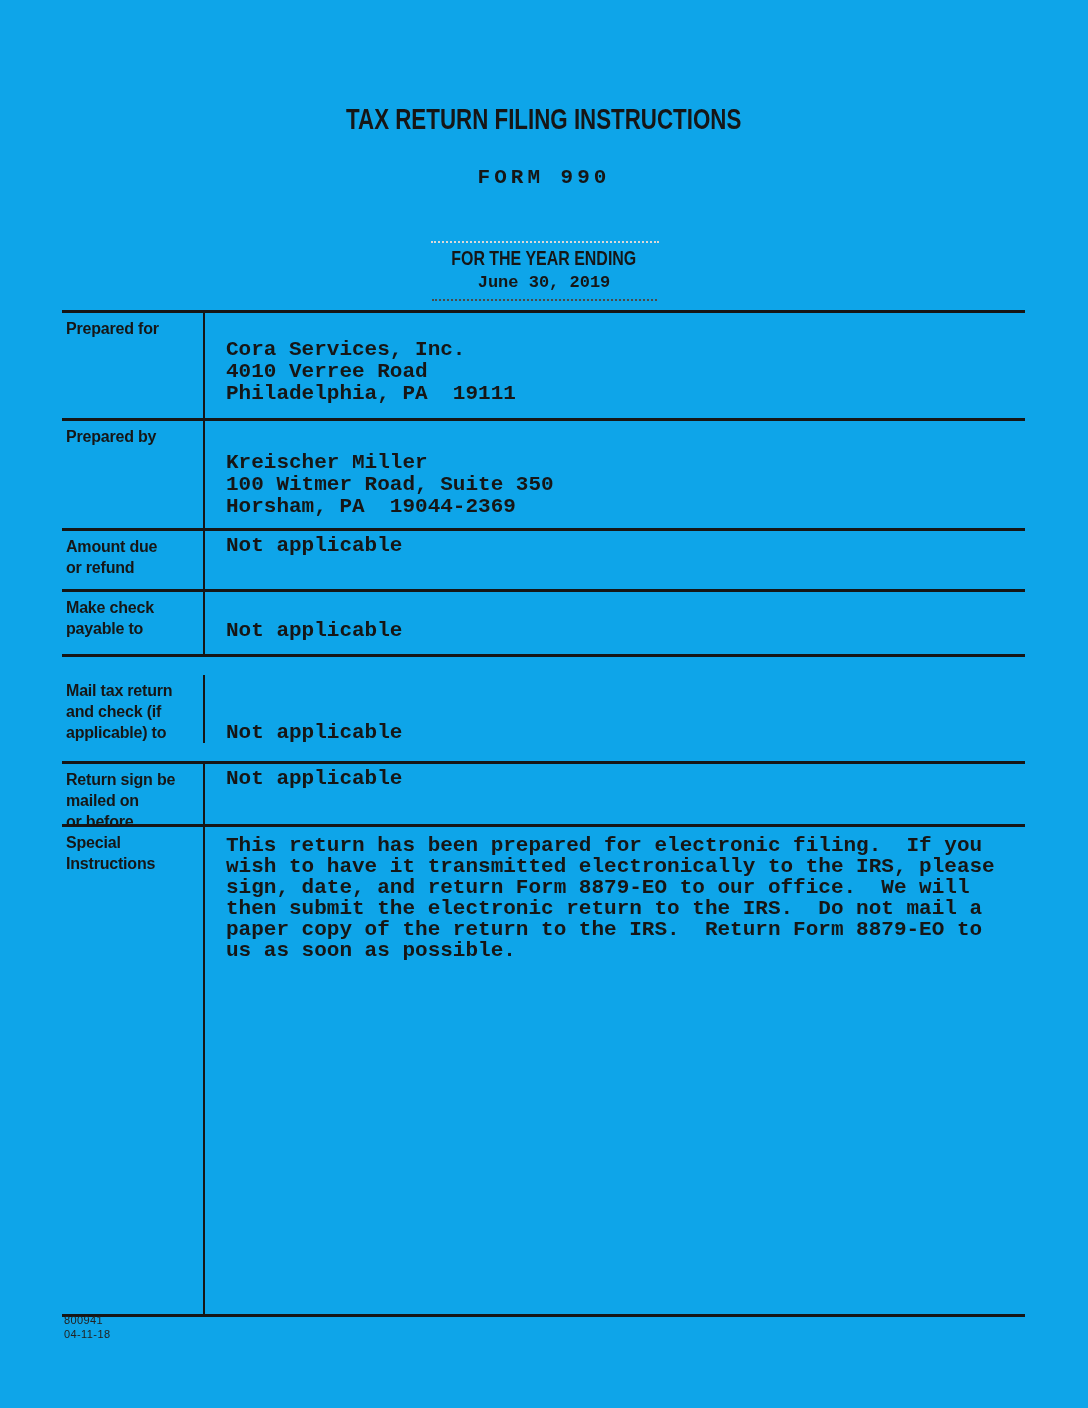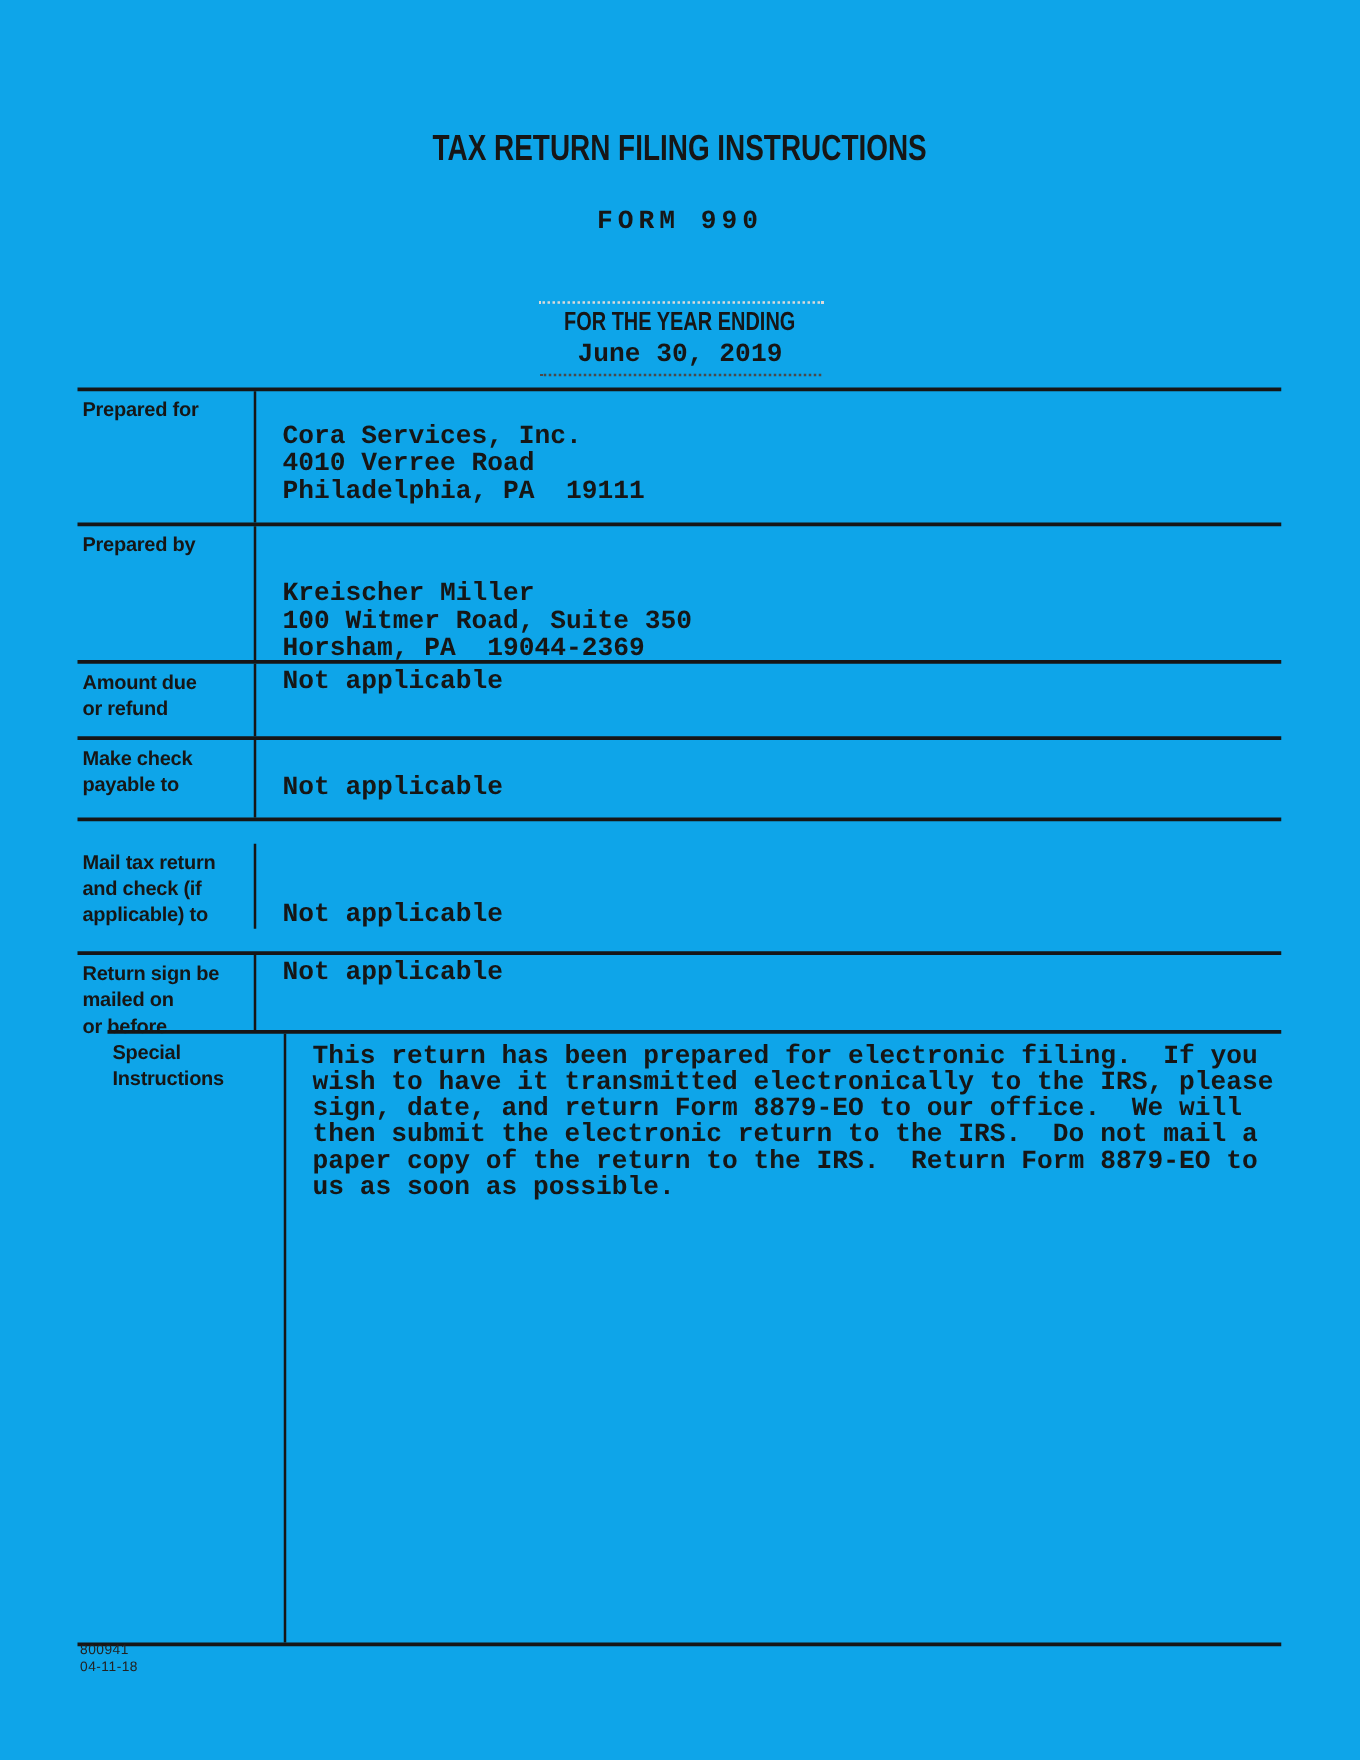--- a/index.html
+++ b/index.html
@@ -64,21 +64,21 @@
   }
   .year-value-wrap {
     position: absolute;
     left: 0; right: 0; top: 273px;
     text-align: center;
   }
   .year-value {
     display: inline-block;
     font-family: "Liberation Mono", monospace;
     font-weight: bold;
-    font-size: 21px;
+    font-size: 17px;
     white-space: pre;
   }
   .year-dotted {
     position: absolute;
     left: 432px; top: 287px;
     width: 225px; height: 12px;
     border-bottom: 2px dotted #4a4a4a;
   }
 
   
@@ -112,26 +112,26 @@
     flex: 1 1 auto;
     padding-left: 21px;
     font-family: "Liberation Mono", monospace;
     font-weight: bold;
     font-size: 21px;
     line-height: 22px;
     white-space: pre;
   }
   
   .r1 { height: 105px; } .r1 .row-value { padding-top: 26px; }
-  .r2 { height: 110px; } .r2 .row-value { padding-top: 44px; }
+  .r2 { height: 110px; } .r2 .row-value { padding-top: 31px; }
   .r3 { height: 61px;  } .r3 .row-value { padding-top: 4px;  }
   .r4 { height: 65px;  } .r4 .row-value { padding-top: 28px; }
   .r5 { height: 107px; align-items: center; } .r5 .row-value { padding-top: 48px; }
   .r6 { height: 63px;  } .r6 .row-value { padding-top: 4px;  }
-  .r7 { height: 490px; margin-left: 24px; } .r7 .row-value { padding-top: 8px; line-height: 21px; }
+  .r7 { height: 490px; } .r7 .row-value { padding-top: 8px; line-height: 21px; }
 
   
   .footer-code {
     position: absolute;
     left: 64px; top: 1314px;
     font-size: 11px;
     line-height: 13.5px;
     letter-spacing: 0.4px;
     color: #222;
   }

